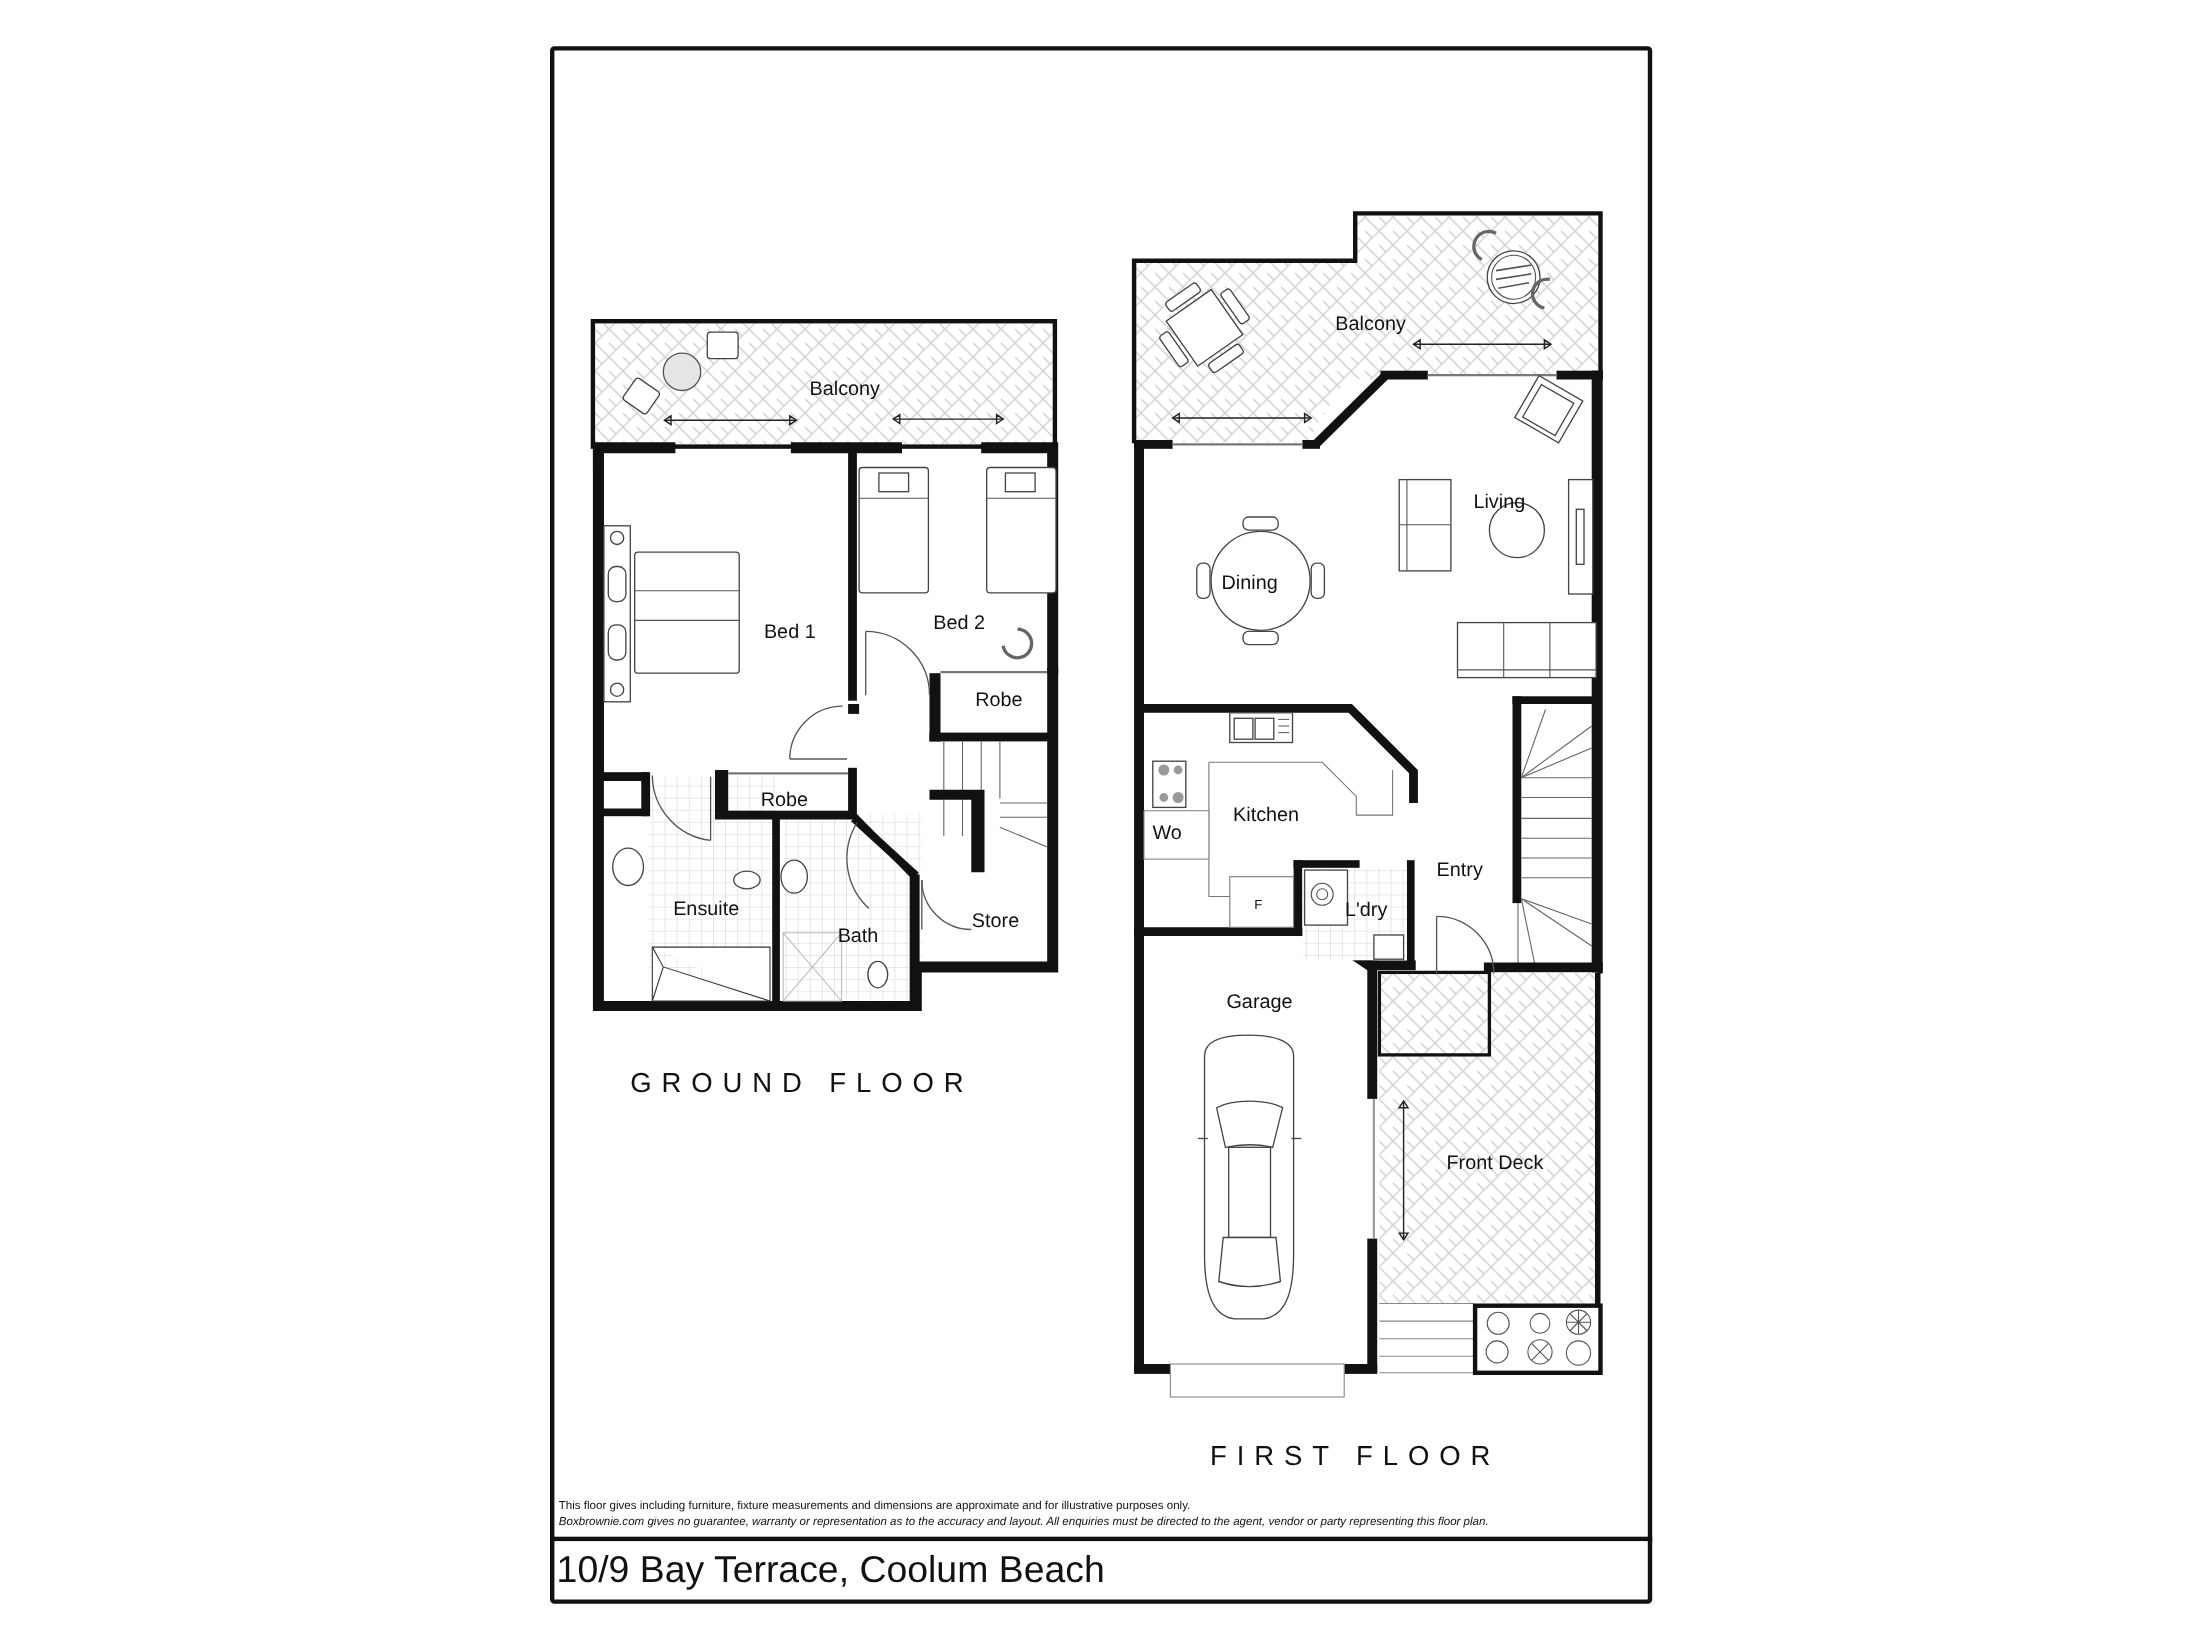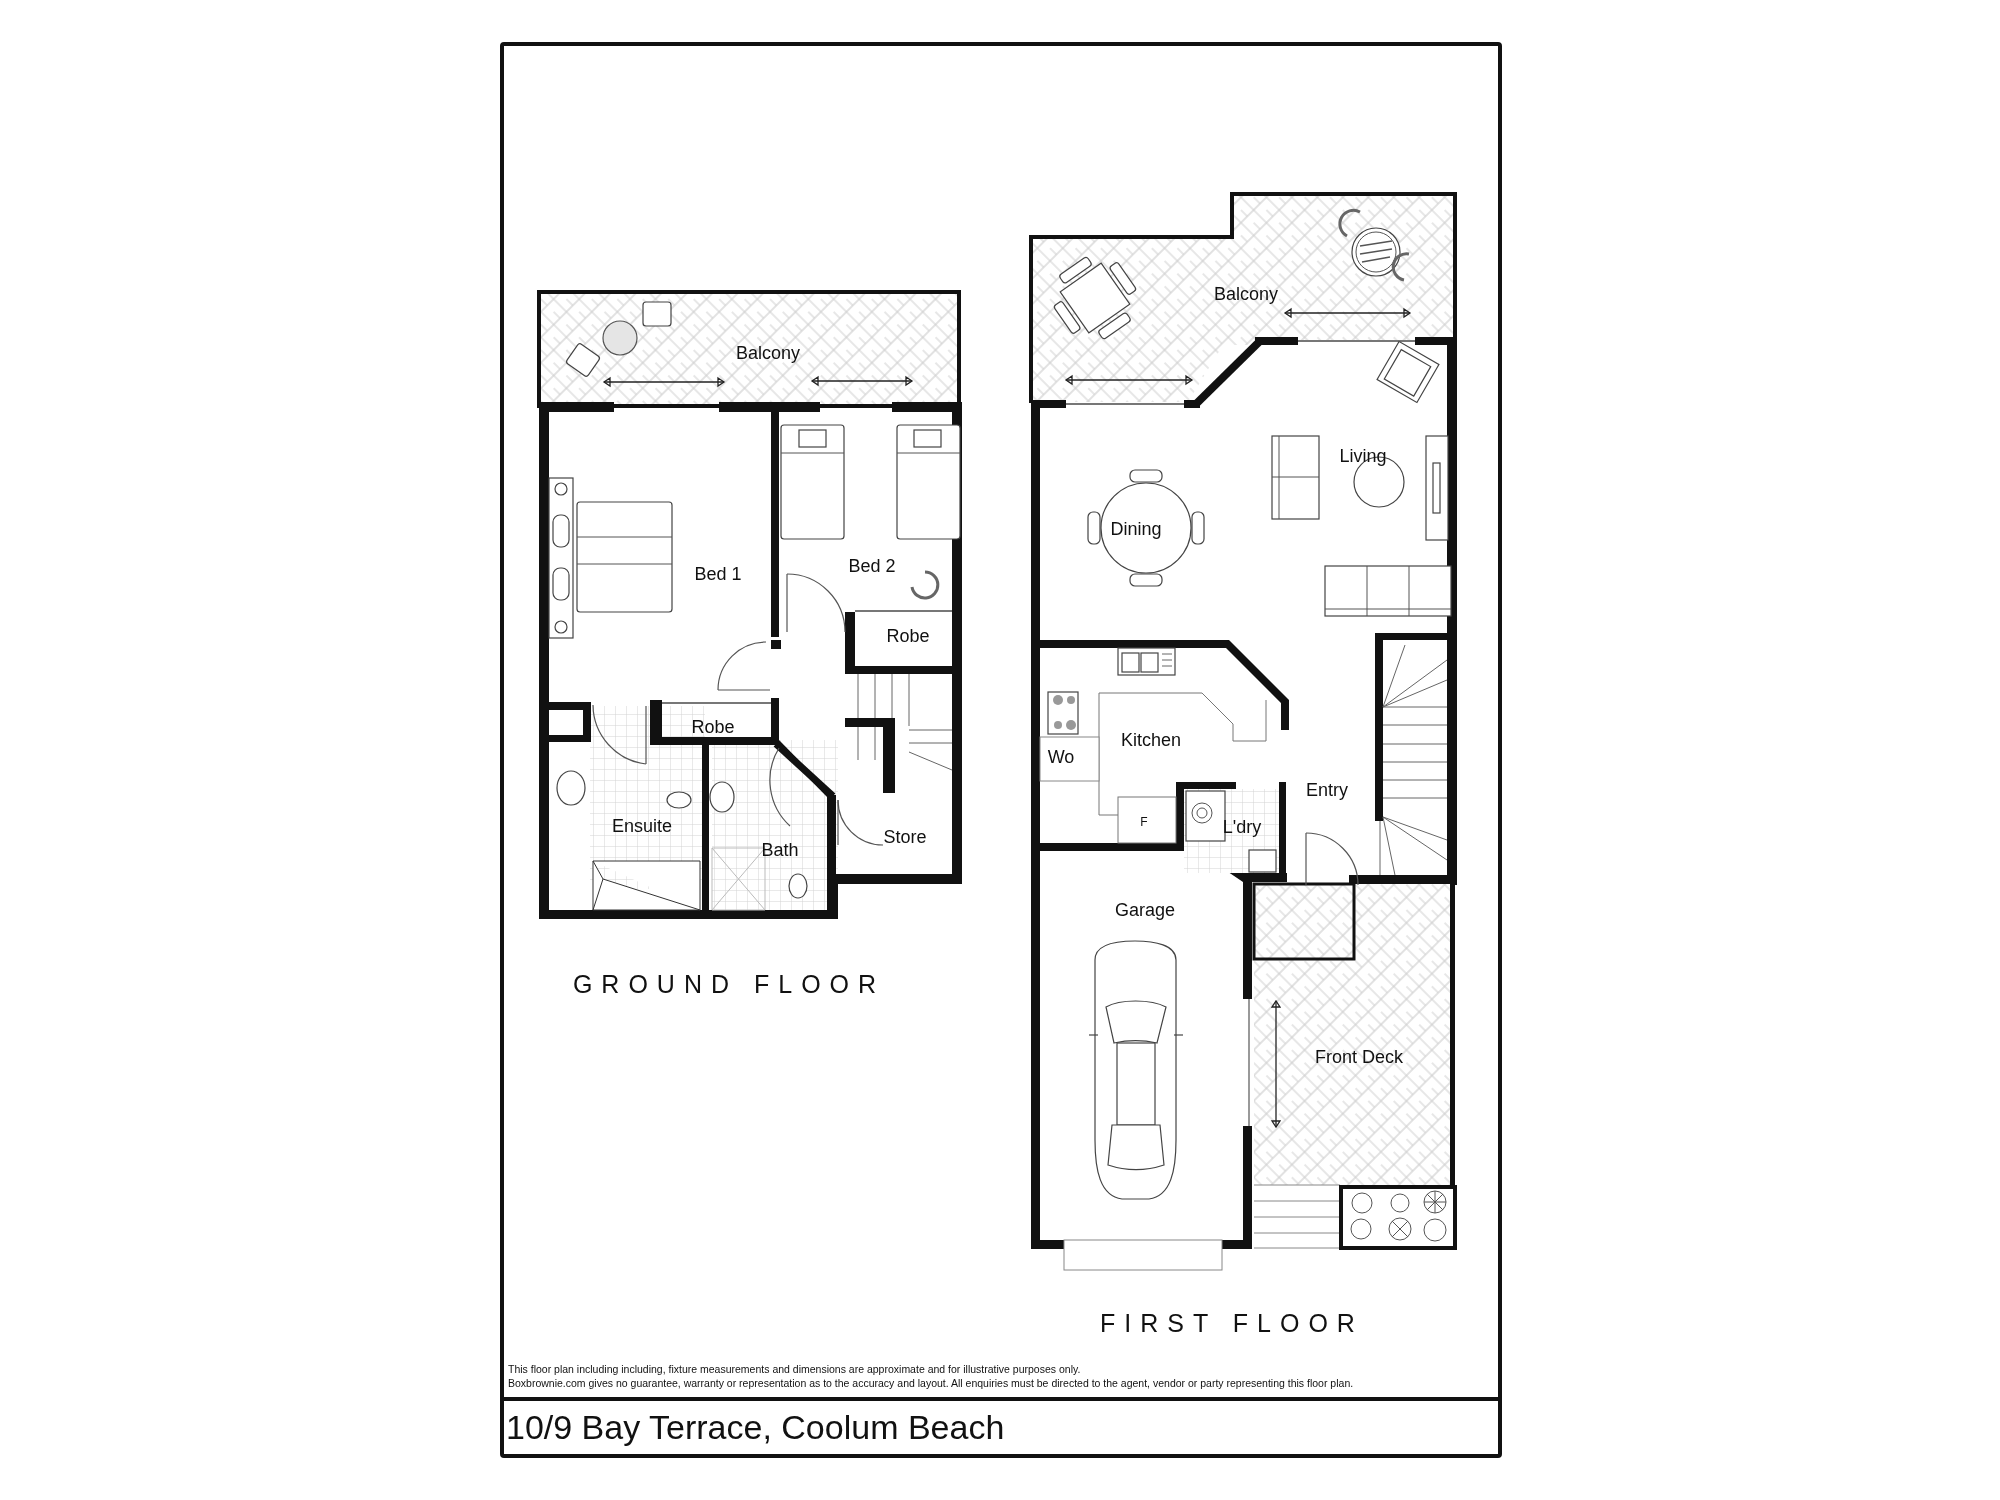--- a/index.html
+++ b/index.html
@@ -7,21 +7,21 @@
          font-family:"Liberation Sans", sans-serif; color:#111; }
   #frame { position:absolute; left:500px; top:42px; width:1002px; height:1416px;
            border:4px solid #111; border-radius:4px; box-sizing:border-box; }
   #divider { position:absolute; left:500px; top:1397px; width:1002px; height:4px; background:#111; }
   #plan { position:absolute; left:0; top:0; width:2000px; height:1500px; }
   .room-label { font-family:"Liberation Sans", sans-serif; font-size:18px; fill:#111; }
   .small-label { font-family:"Liberation Sans", sans-serif; font-size:12px; fill:#111; }
   .floor-title { font-family:"Liberation Sans", sans-serif; font-size:25px; letter-spacing:9px; fill:#111; }
   .disclaimer { position:absolute; left:508px; font-size:10.5px; line-height:13px; color:#111; white-space:nowrap; }
   #disc1 { top:1363px; }
-  #disc2 { top:1377px; }
+  #disc2 { top:1377px;font-style:italic; }
   #address { position:absolute; left:506px; top:1405px; font-size:34px; line-height:44px; color:#111; white-space:nowrap; }
   .wall { fill:#111; }
   .thin { fill:none; stroke:#555; stroke-width:1.2; }
   .fixture { fill:#fff; stroke:#444; stroke-width:1.2; }
   .tile { fill:url(#tiles); }
   .deck { fill:url(#herring); }
 </style>
 </head>
 <body>
 
@@ -322,15 +322,15 @@
     <text class="small-label" x="1144" y="826" text-anchor="middle">F</text>
     <text class="room-label" x="1242" y="833" text-anchor="middle">L'dry</text>
     <text class="room-label" x="1327" y="796" text-anchor="middle">Entry</text>
     <text class="room-label" x="1145" y="916" text-anchor="middle">Garage</text>
     <text class="room-label" x="1359" y="1063" text-anchor="middle">Front Deck</text>
 
     <text class="floor-title" x="1232" y="1332" text-anchor="middle">FIRST FLOOR</text>
   </g>
 </svg>
 
-<div id="disc1" class="disclaimer">This floor plan including including, fixture measurements and dimensions are approximate and for illustrative purposes only.</div>
+<div id="disc1" class="disclaimer">This floor gives including furniture, fixture measurements and dimensions are approximate and for illustrative purposes only.</div>
 <div id="disc2" class="disclaimer">Boxbrownie.com gives no guarantee, warranty or representation as to the accuracy and layout. All enquiries must be directed to the agent, vendor or party representing this floor plan.</div>
 <div id="address">10/9 Bay Terrace, Coolum Beach</div>
 
 </body></html>

